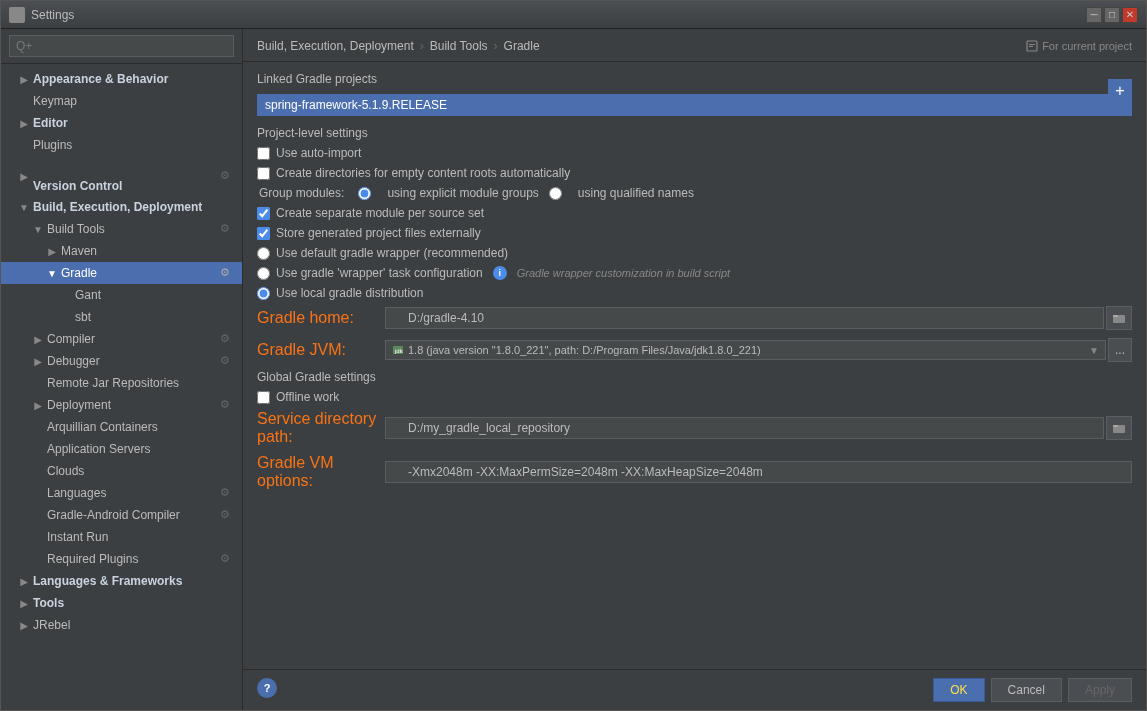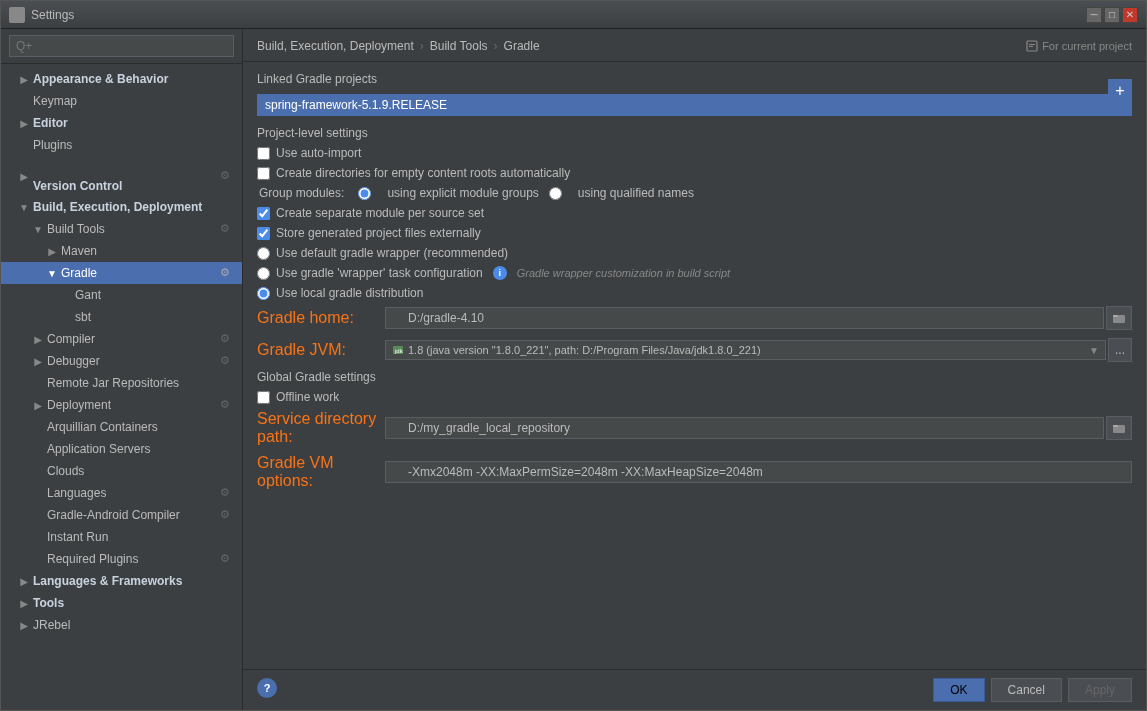--- a/index.html
+++ b/index.html
@@ -80,21 +80,21 @@
     .field-input-wrap { flex: 1; display: flex; align-items: center; }
     .field-input { flex: 1; background: #45494a; border: 1px solid #5a5e62; color: #bbbbbb; padding: 3px 22px; font-size: 12px; outline: none; }
     .field-browse-btn { background: #4a4e52; border: 1px solid #5a5e62; color: #bbbbbb; padding: 2px 6px; cursor: pointer; font-size: 12px; margin-left: 2px; height: 24px; display: flex; align-items: center; }
     .field-dots-btn { background: #4a4e52; border: 1px solid #5a5e62; color: #bbbbbb; padding: 2px 6px; cursor: pointer; font-size: 12px; margin-left: 2px; height: 24px; display: flex; align-items: center; }
     .jvm-select { flex: 1; background: #45494a; border: 1px solid #5a5e62; color: #bbbbbb; padding: 3px 6px; font-size: 12px; display: flex; align-items: center; gap: 4px; }
     .dropdown-arrow { margin-left: auto; color: #888; font-size: 10px; }
     
     
     .bottom-bar { padding: 8px 14px; display: flex; justify-content: flex-end; gap: 6px; border-top: 1px solid #2b2b2b; background: #3c3f41; flex-shrink: 0; }
     .btn { padding: 4px 16px; font-size: 12px; cursor: pointer; border: 1px solid #5a5e62; background: #4a4e52; color: #bbbbbb; }
-    .btn.primary { background: #4b6eaf; border-color: #3a5a9a; color: #000000; }
+    .btn.primary { background: #4b6eaf; border-color: #3a5a9a; color: #fde047; }
     .btn.disabled { color: #666; cursor: default; }
     
     .help-btn { width: 20px; height: 20px; border-radius: 50%; background: #4b6eaf; color: white; border: none; cursor: pointer; font-size: 11px; font-weight: bold; display: flex; align-items: center; justify-content: center; margin-right: auto; }
     
     
     .sidebar::-webkit-scrollbar { width: 6px; }
     .sidebar::-webkit-scrollbar-track { background: #3c3f41; }
     .sidebar::-webkit-scrollbar-thumb { background: #555; }
     
     .right-panel-add-btn { position: absolute; right: 14px; top: 70px; width: 24px; height: 24px; background: #4b6eaf; border: none; color: white; cursor: pointer; font-size: 16px; display: flex; align-items: center; justify-content: center; }

